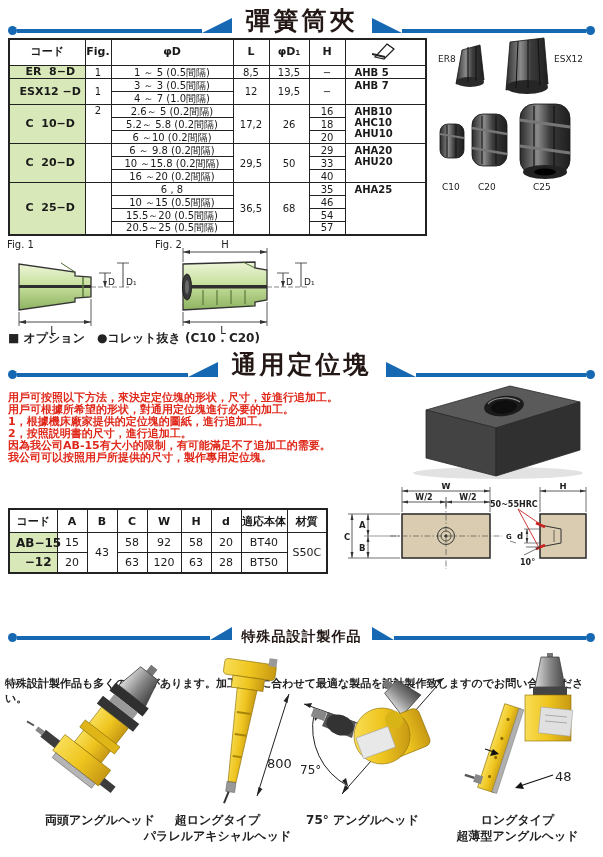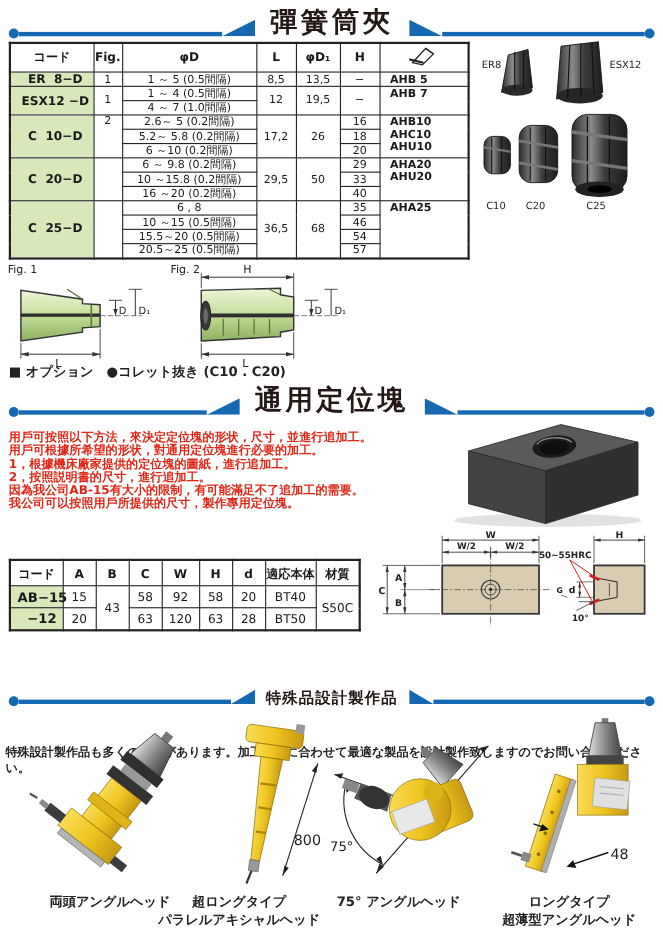--- a/index.html
+++ b/index.html
@@ -1,19 +1,19 @@
 <!DOCTYPE html>
 <html><head>
 <meta charset="utf-8">
 <style>
   html,body{margin:0;padding:0;background:#fff;}
   .page{position:relative;width:603px;height:857px;background:#fff;overflow:hidden;
         font-family:"DejaVu Sans","Liberation Sans",sans-serif;color:#1a1a1a;}
   
-  .sec-head{position:absolute;left:8px;right:8px;display:flex;align-items:flex-end;font-family:Liberation Serif, serif;}
+  .sec-head{position:absolute;left:8px;right:8px;display:flex;align-items:flex-end;}
   .dot{width:9px;height:9px;border-radius:50%;background:#1668b3;margin-bottom:-2px;flex:0 0 auto;}
   .hline{height:4px;background:#1668b3;flex:1 1 auto;}
   .tri{flex:0 0 auto;display:block;}
   .sec-title{font-weight:bold;color:#231815;line-height:1;margin:0 14px;white-space:nowrap;}
   .sec-title.big{font-size:25px;letter-spacing:3px;}
   .sec-title.small{font-size:14px;letter-spacing:1px;margin:0 10px;transform:translateY(3px);}
   
   table{border-collapse:collapse;table-layout:fixed;}
   .t1{position:absolute;left:8px;top:38px;width:417px;font-size:10px;border:2px solid #222;}
   .t1 th,.t1 td{border:1px solid #222;text-align:center;padding:0;line-height:1.1;overflow:hidden;}
@@ -88,21 +88,21 @@
         <td>1</td>
         <td>1 ～ 5 (0.5間隔)</td>
         <td>8,5</td>
         <td>13,5</td>
         <td>−</td>
         <td class="brandcell">AHB 5</td>
       </tr>
       <tr>
         <td class="code" rowspan="2">ESX12 −D</td>
         <td rowspan="2">1</td>
-        <td>1 ～ 4 (0.5間隔)</td>
+        <td>3 ～ 3 (0.5間隔)</td>
         <td rowspan="2">12</td>
         <td rowspan="2">19,5</td>
         <td rowspan="2">−</td>
         <td class="brandcell" rowspan="2">AHB 7</td>
       </tr>
       <tr>
           <td>4 ～ 7 (1.0間隔)</td>
         </tr>
 
       <tr>

